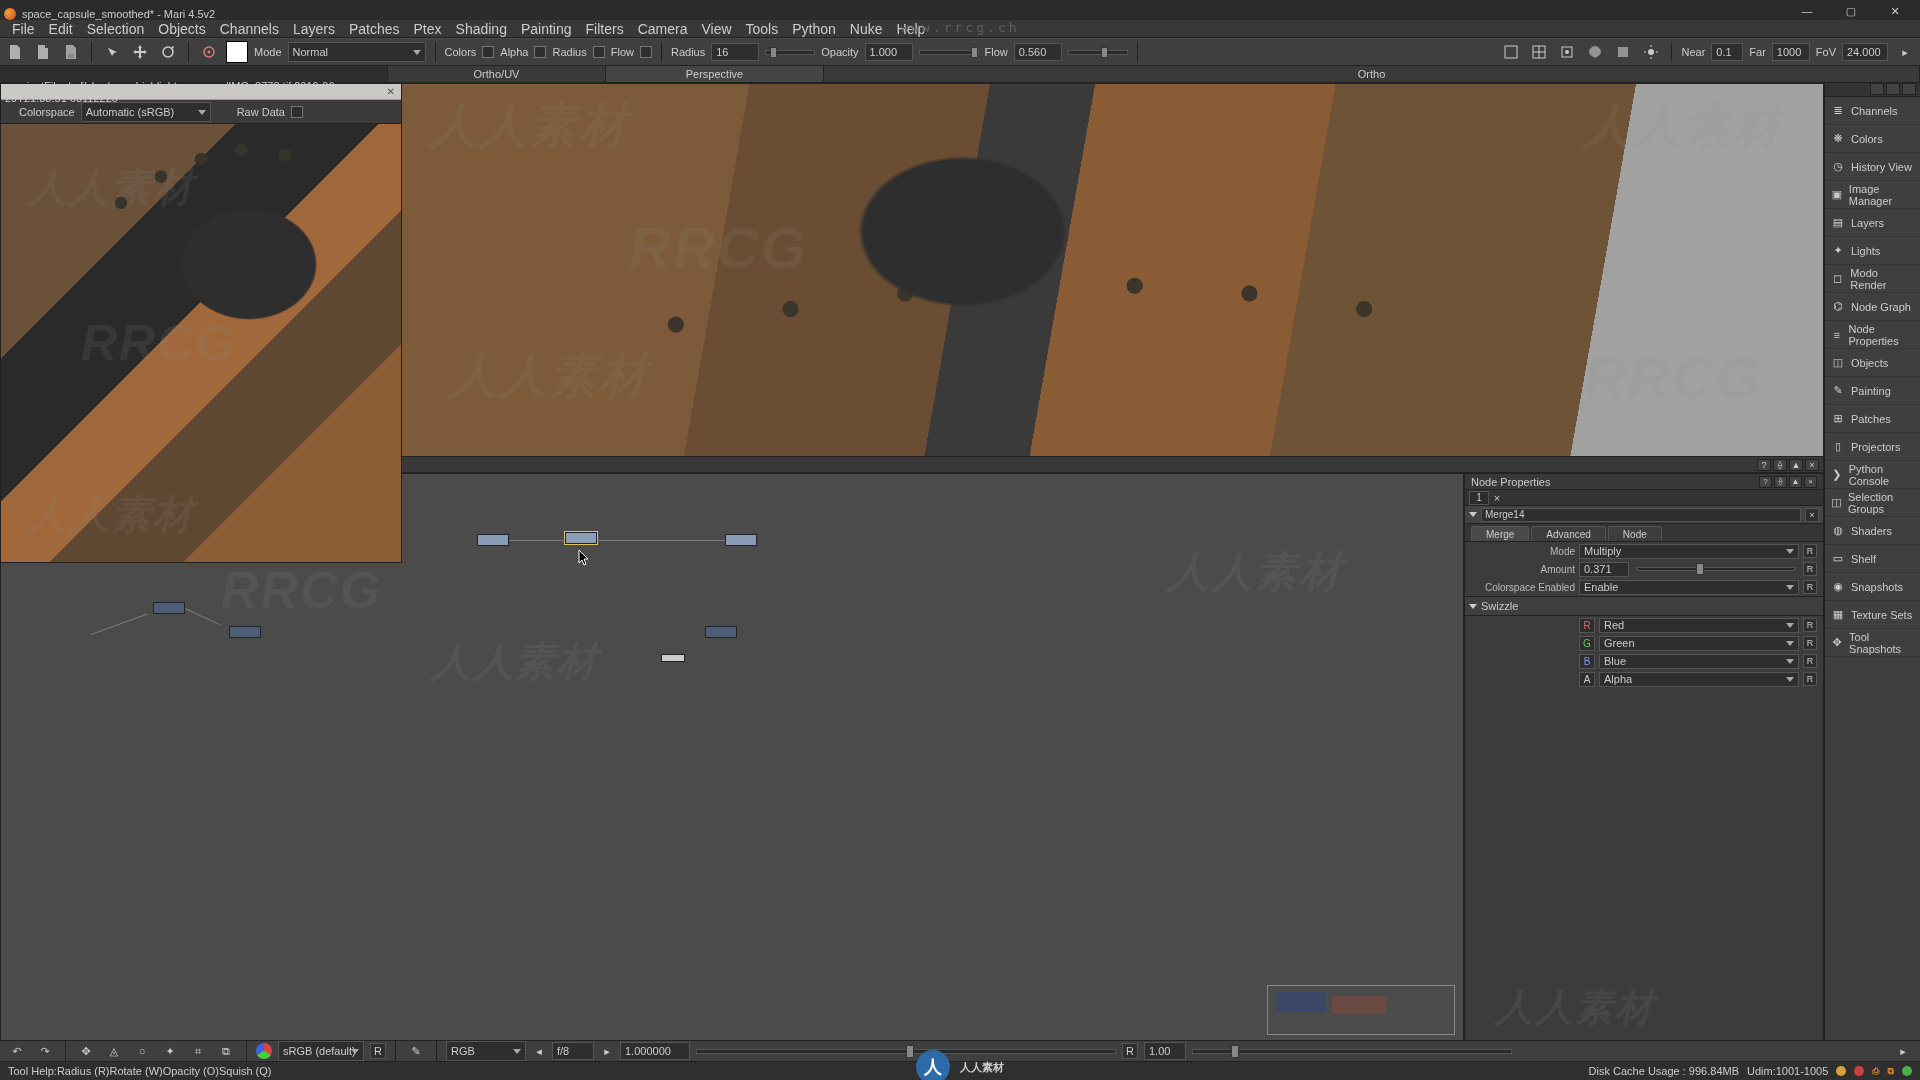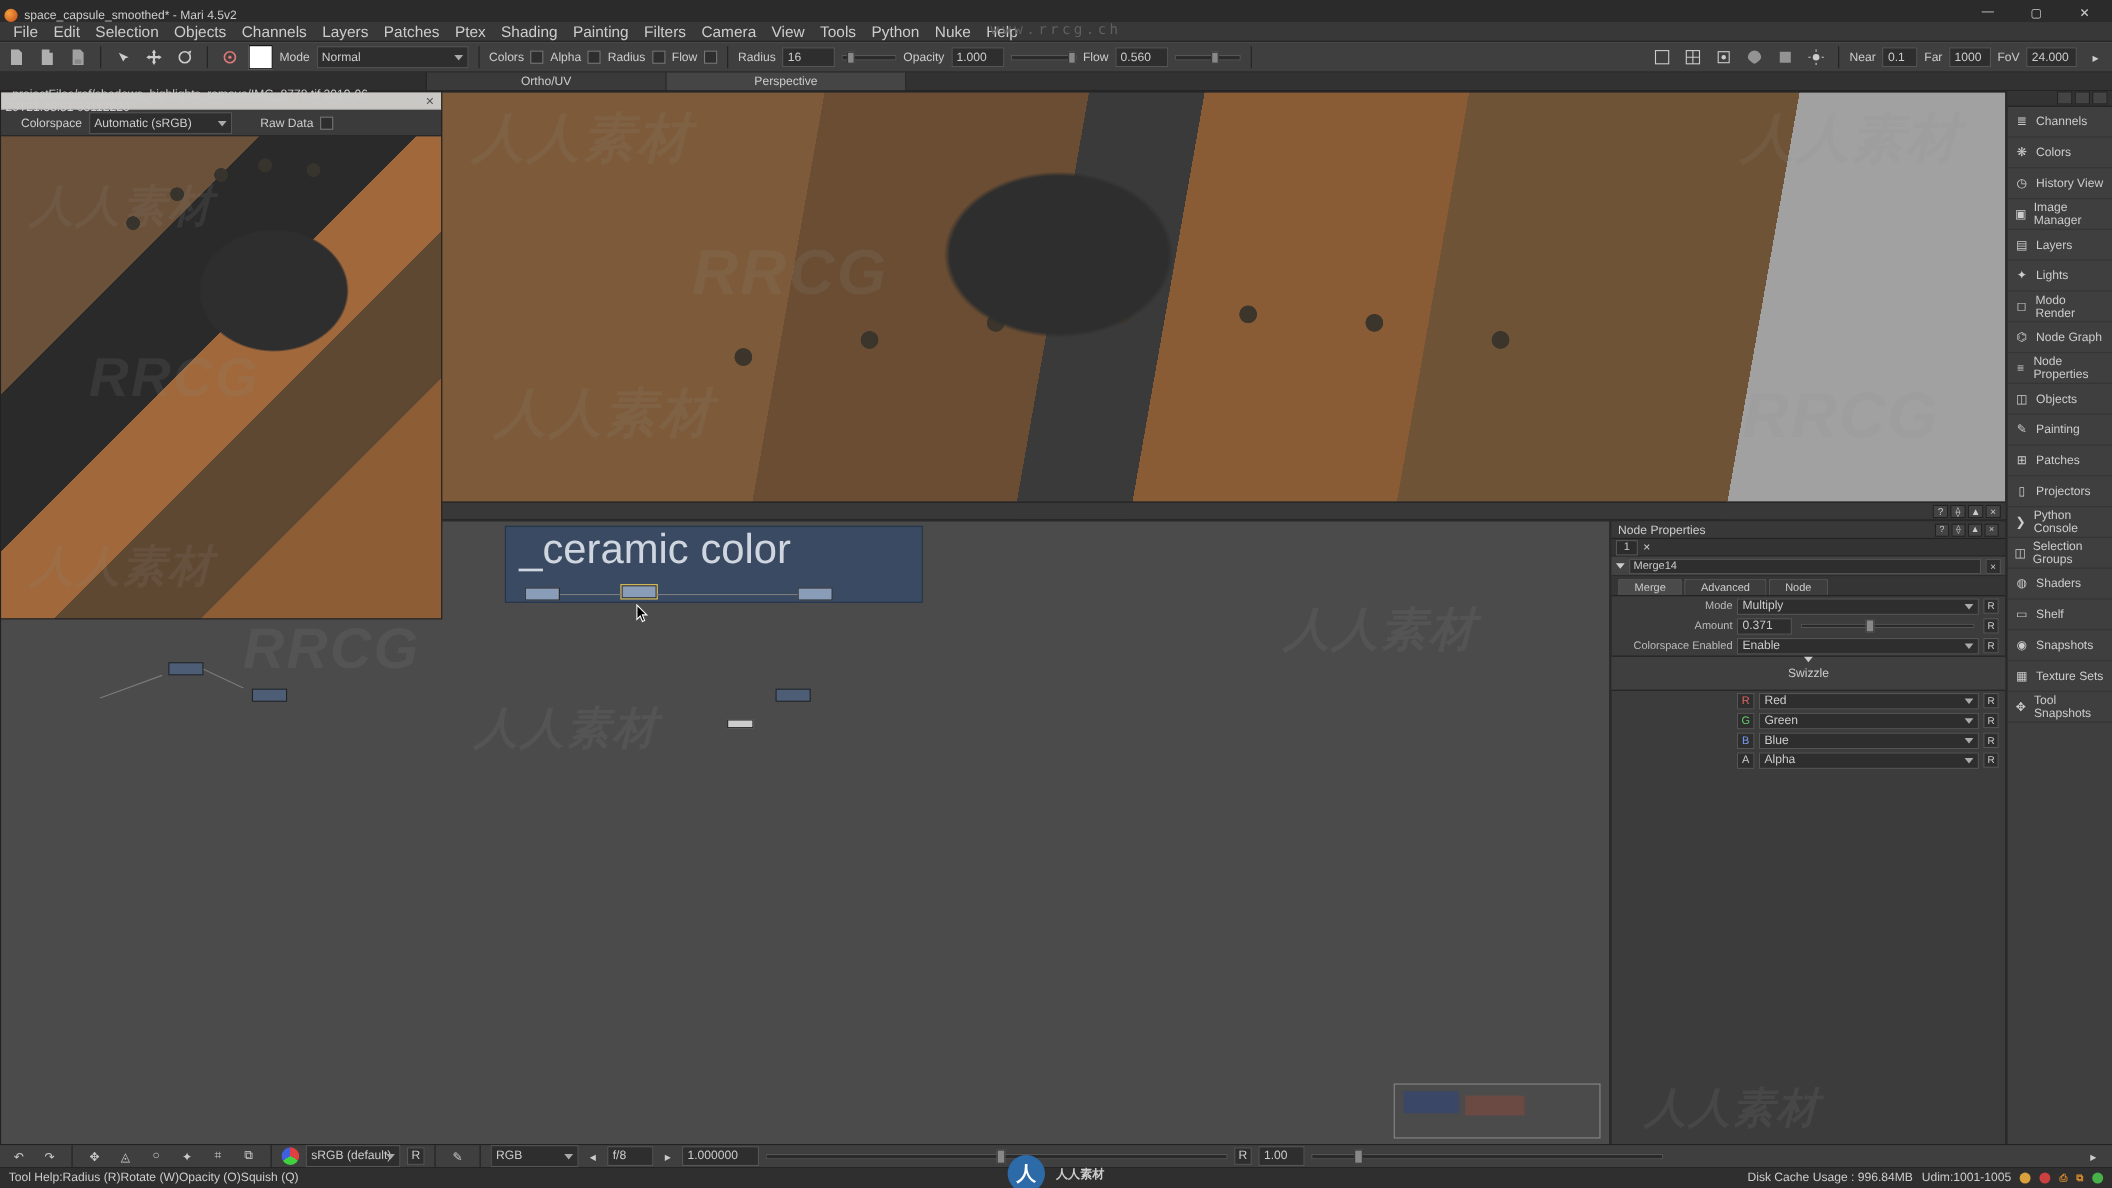--- a/index.html
+++ b/index.html
@@ -113,21 +113,21 @@
 .modetabs div { padding:2px 14px; background:#3d3d3d; border:1px solid #555; border-bottom:none; font-size:10px; border-radius:3px 3px 0 0; }
 .modetabs div.active { background:#4a4a4a; }
 .proprow { height:18px; display:flex; align-items:center; padding:0 6px; gap:4px; }
 .proprow .plabel { width:104px; text-align:right; font-size:10px; color:#bbb; }
 .proprow .pdd { flex:1; height:15px; background:#2e2e2e; border:1px solid #555; font-size:10px; padding:0 4px; display:flex; align-items:center; position:relative; }
 .proprow .pdd::after { content:""; position:absolute; right:4px; top:4px; border-left:4px solid transparent;border-right:4px solid transparent;border-top:5px solid #aaa; }
 .proprow .pnum { width:50px; height:15px; background:#2e2e2e; border:1px solid #555; font-size:10px; padding:0 4px; display:flex; align-items:center; }
 .proprow .slider { flex:1; height:4px; background:#2a2a2a; border:1px solid #555; position:relative; margin:0 4px; }
 .proprow .slider .handle { position:absolute; top:-5px; width:8px; height:12px; background:#888; border:1px solid #333; }
 .proprow .rbtn { width:14px; height:14px; background:#2e2e2e; border:1px solid #555; text-align:center; line-height:12px; font-size:9px; }
-.sectionhdr { height:32px; background:#3f3f3f; display:flex; align-items:center; padding:0 4px; gap:4px; border-top:1px solid #222; border-bottom:1px solid #222;flex-direction:column; }
+.sectionhdr { height:20px; background:#3f3f3f; display:flex; align-items:center; padding:0 4px; gap:4px; border-top:1px solid #222; border-bottom:1px solid #222; }
 .sectionhdr .tri { width:0;height:0;border-left:4px solid transparent;border-right:4px solid transparent;border-top:5px solid #ccc; }
 .swz .chan { width:16px; height:15px; background:#2e2e2e; border:1px solid #555; text-align:center; line-height:13px; font-size:10px; }
 .swz .cdd { width:210px; }
 
 
 .bottombar { position:absolute; left:0; right:0; bottom:18px; height:22px; background:#3f3f3f; border-top:1px solid #222; border-bottom:1px solid #222; display:flex; align-items:center; padding:0 6px; gap:6px; }
 .rgbcircle { width:16px;height:16px;border-radius:50%;background:conic-gradient(#e04040 0 120deg,#40d040 120deg 240deg,#4060e0 240deg 360deg); }
 
 
 .statusbar { position:absolute; left:0; right:0; bottom:0; height:18px; background:#2f2f2f; display:flex; align-items:center; padding:0 8px; gap:12px; font-size:10px; color:#aaa; justify-content:space-between; }
@@ -306,20 +306,21 @@
   <div class="numinput" style="width:46px">
       <span>24.000</span>
     </div>
   <div class="tbtn">▸</div>
 </div>
 
 <div class="vptabs">
   <div class="vptab first"></div>
   <div class="vptab"><span>Ortho/UV</span></div>
   <div class="vptab active"><span>Perspective</span></div>
+  <div class="vptab last"><span>Ortho</span></div>
 </div>
 
 <div class="main">
 
   <div class="viewport">
     <div class="ghost-wm" style="top:10px;left:40px">人人素材</div>
     <div class="ghost-wm" style="top:130px;left:240px;font-size:58px">RRCG</div>
     <div class="ghost-wm" style="top:10px;right:40px">人人素材</div>
     <div class="ghost-wm" style="top:260px;left:60px">人人素材</div>
     <div class="ghost-wm" style="top:260px;right:60px;font-size:58px">RRCG</div>
@@ -337,23 +338,20 @@
       <div></div>
     </div>
 
     <div class="backdrop" style="left:32px;top:4px;width:200px;height:56px;overflow:hidden">
       <div class="bdtitle" style="font-size:44px;margin-top:-14px">Burn</div>
     </div>
     <div class="node" style="left:42px;top:36px"></div>
     <div class="node dark" style="left:140px;top:36px"></div>
     <div class="node" style="left:196px;top:36px"></div>
 
-    <div class="backdrop" style="left:458px;top:4px;width:380px;height:70px">
-      <div class="bdtitle">_ceramic color</div>
-    </div>
     <div class="node" style="left:476px;top:60px"></div>
     <div class="node sel" style="left:564px;top:58px"></div>
     <div class="node" style="left:724px;top:60px"></div>
     <div class="wire" style="left:508px;top:66px;width:56px"></div>
     <div class="wire" style="left:596px;top:66px;width:128px"></div>
 
     <div class="node dark" style="left:152px;top:128px"></div>
     <div class="node dark" style="left:228px;top:152px"></div>
     <div class="node dark" style="left:704px;top:152px"></div>
     <div class="node" style="left:660px;top:180px;width:24px;height:8px;background:#ccc"></div>

